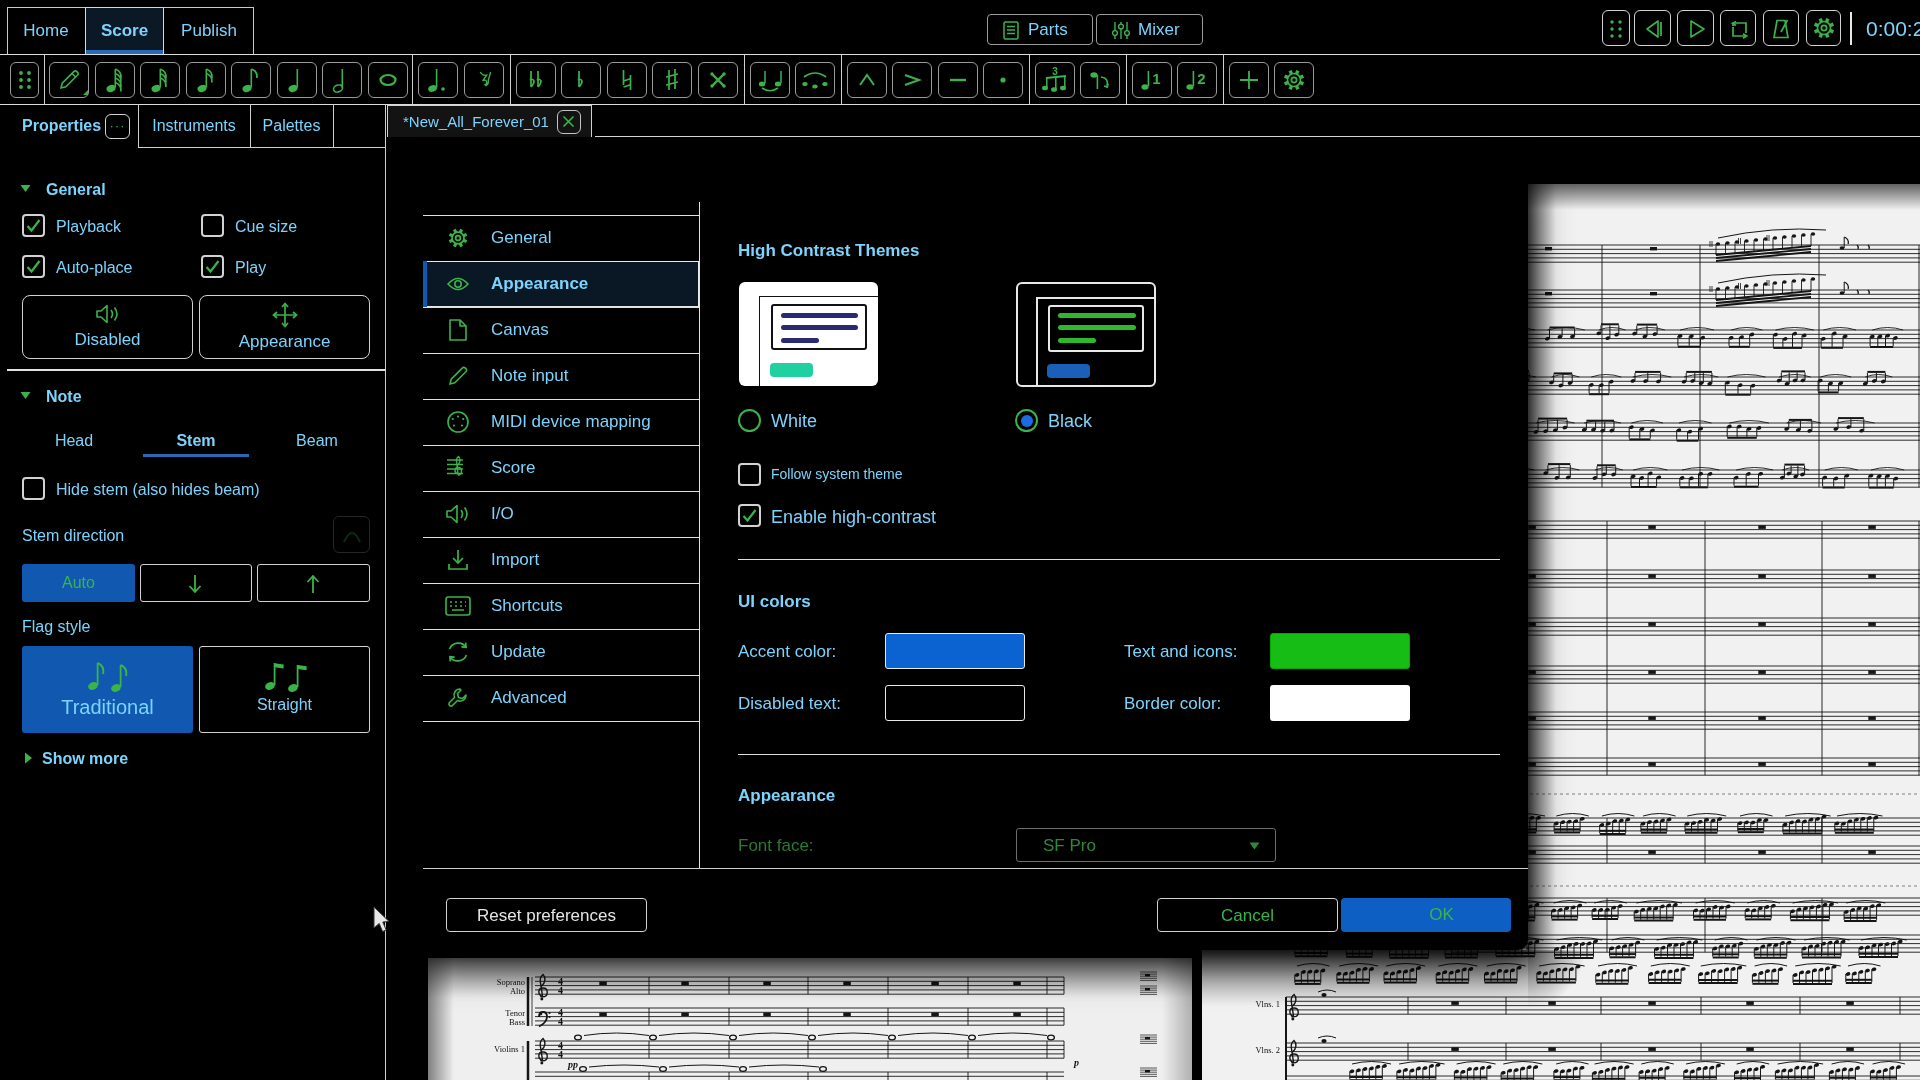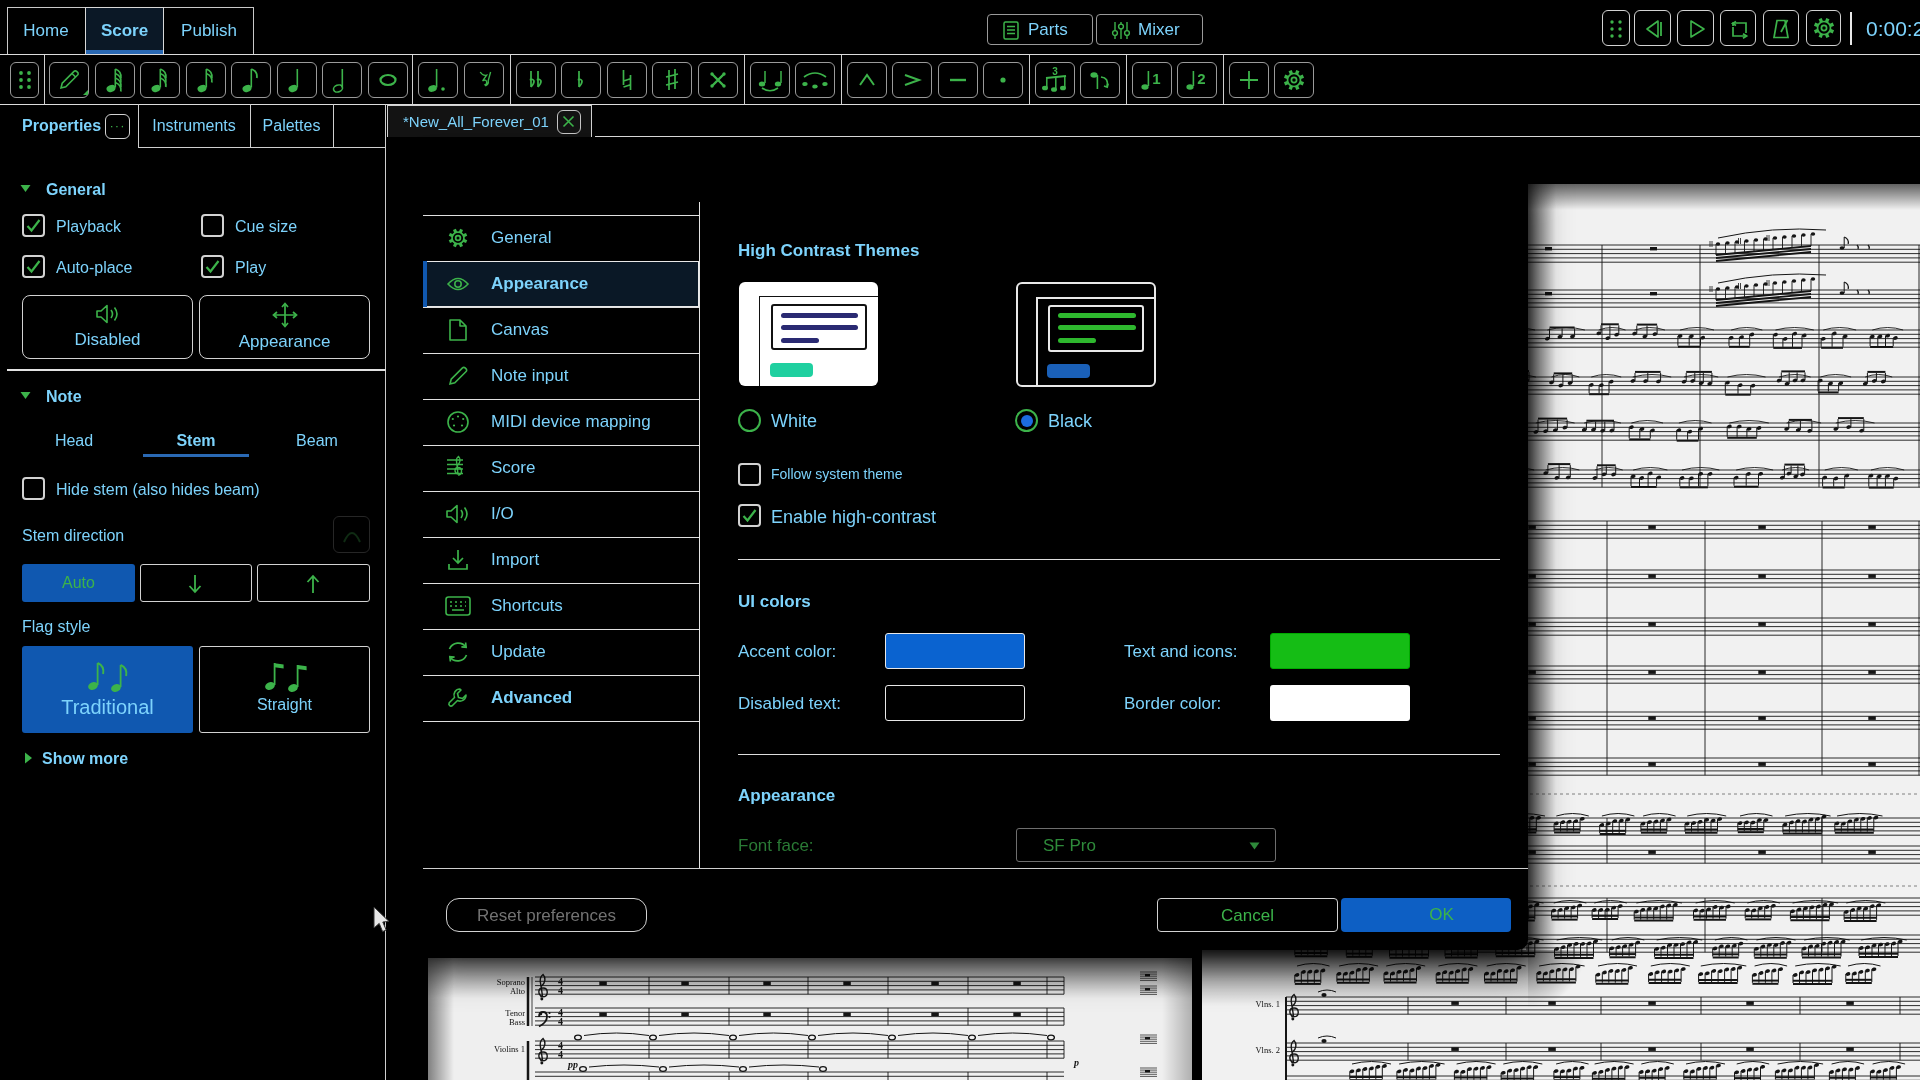--- a/index.html
+++ b/index.html
@@ -2052,21 +2052,21 @@
         <path d="M4.4 21.5 l-0.5 -4.7 l4.7 0.4" fill="none" stroke="#3cb34a" stroke-width="1.7"></path>
       </svg>
     </div>
     <div class="ab g" style="left:68px;top:475px;font-size:17px;">Update</div>
     <div class="ab" style="left:0;top:508px;width:276px;height:1px;background:#e0e0e0;"></div>
     <div class="ab" style="left:22px;top:518px;width:26px;height:26px;display:flex;align-items:center;justify-content:center;">
       <svg width="24" height="24" viewBox="0 0 24 24">
         <path d="M14 3 a6 6 0 0 0 -5.5 8.5 L3.2 16.8 a2.2 2.2 0 0 0 3 3 L11.5 14.5 a6 6 0 0 0 8.5 -5.5 l-3.5 3.5 l-4 -1 l-1 -4 l3.5 -3.5 a6 6 0 0 0 -1 -0.5 Z" fill="none" stroke="#3cb34a" stroke-width="1.6" stroke-linejoin="round"></path>
       </svg>
     </div>
-    <div class="ab g" style="left:68px;top:521px;font-size:17px;font-weight:bold;">Advanced</div>
+    <div class="ab g" style="left:68px;top:521px;font-size:17px;">Advanced</div>
     <div class="ab" style="left:0;top:554px;width:276px;height:1px;background:#e0e0e0;"></div>
     <div class="ab g" style="left:315px;top:74px;font-size:17px;font-weight:bold;">High Contrast Themes</div>
 <div class="ab" style="left:316px;top:115px;width:139px;height:104px;background:#fff;border-radius:6px;">
  <div class="ab" style="left:20px;top:14px;width:1px;height:90px;background:#111;"></div>
  <div class="ab" style="left:20px;top:14px;width:119px;height:1px;background:#111;"></div>
  <div class="ab" style="left:32px;top:22px;width:96px;height:46px;border:2px solid #111;border-radius:3px;">
   <div class="ab" style="left:8px;top:7px;width:77px;height:5px;border-radius:2.5px;background:#2a2a72;"></div>
   <div class="ab" style="left:8px;top:19px;width:77px;height:5px;border-radius:2.5px;background:#2a2a72;"></div>
   <div class="ab" style="left:8px;top:32px;width:38px;height:5px;border-radius:2.5px;background:#2a2a72;"></div>
  </div>
@@ -2109,18 +2109,18 @@
     <div class="ab" style="left:847px;top:518px;width:140px;height:36px;background:#fff;border-radius:3px;"></div>
     <div class="ab" style="left:315px;top:587px;width:762px;height:1px;background:#ddd;"></div>
     <div class="ab g" style="left:315px;top:619px;font-size:17px;font-weight:bold;">Appearance</div>
     <div class="ab" style="left:315px;top:669px;font-size:17px;color:#2a7a35;">Font face:</div>
     <div class="ab" style="left:593px;top:661px;width:260px;height:34px;border:1px solid #6e6e6e;border-radius:3px;">
       <span class="ab" style="left:26px;top:7px;font-size:17px;color:#2e8a3a;">SF Pro</span>
       <svg class="ab" style="left:232px;top:13px;" width="11" height="8" viewBox="0 0 11 8">
         <path d="M0.5 0.5 L10.5 0.5 L5.5 7.5 Z" fill="#2e8a3a"></path>
       </svg>
     </div>
-    <div class="ab" style="left:23px;top:731px;width:201px;height:34px;border:1px solid #d2d2d2;border-radius:13px;color:#737373;font-size:17px;text-align:center;line-height:33px;">Reset preferences</div>
+    <div class="ab" style="left:23px;top:731px;width:201px;height:34px;border:1px solid #d2d2d2;border-radius:4px;color:#e5e5e5;font-size:17px;text-align:center;line-height:33px;">Reset preferences</div>
     <div class="ab" style="left:734px;top:731px;width:181px;height:34px;border:1px solid #d2d2d2;border-radius:4px;color:#3cb34a;font-size:17px;text-align:center;line-height:33px;">Cancel</div>
     <div class="ab" style="left:918px;top:731px;width:170px;height:34px;background:#0d5fc4;border-radius:4px;color:#3cb34a;font-size:17px;text-align:center;line-height:34px;padding-left:31px;">OK</div>
   </div>
 <svg class="ab" style="left:371px;top:906px;" width="20" height="30" viewBox="0 0 20 30">
     <path d="M3 1 L3 22 L8.2 17.4 L11.6 25.6 L15.2 24 L11.8 16 L18 15.4 Z" fill="#e8e8e8" stroke="#333" stroke-width="1"></path>
   </svg>
 </body></html>

